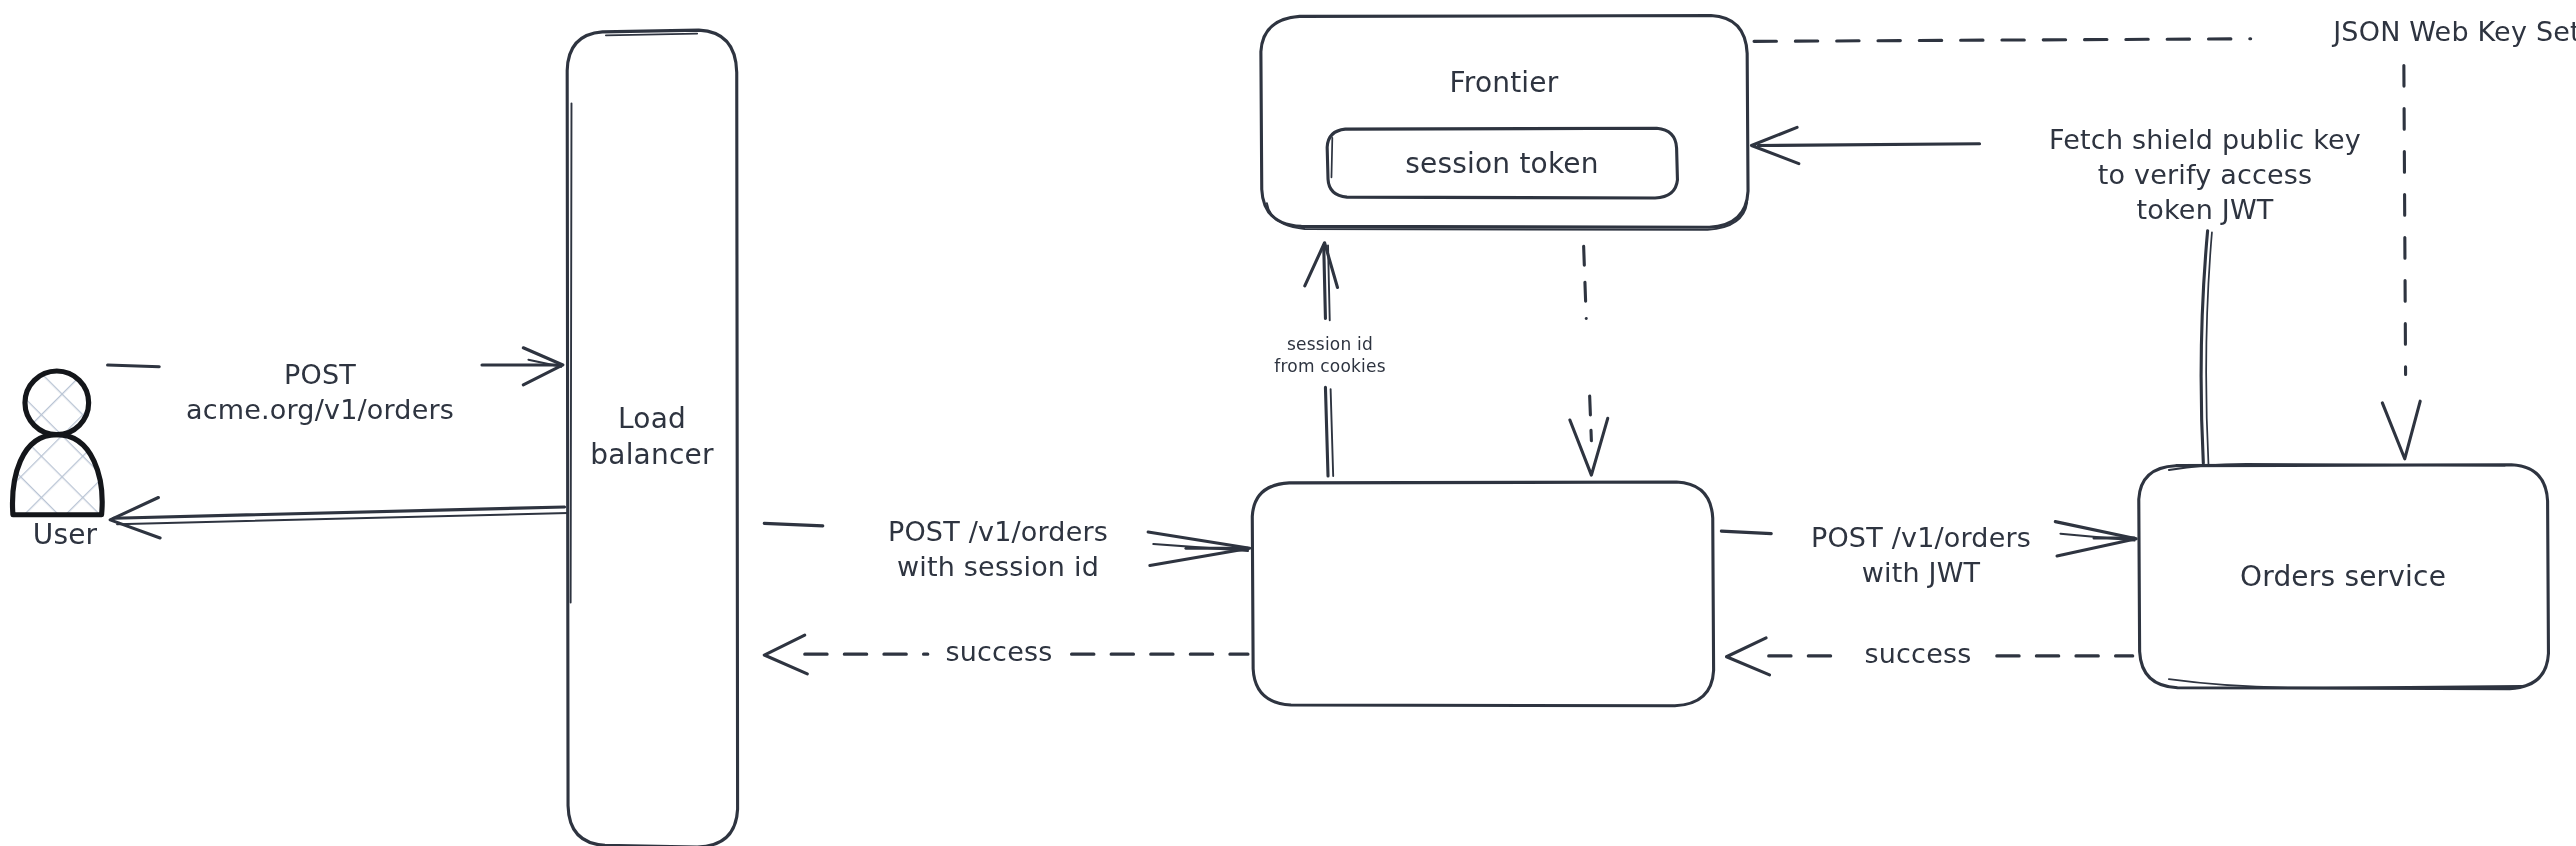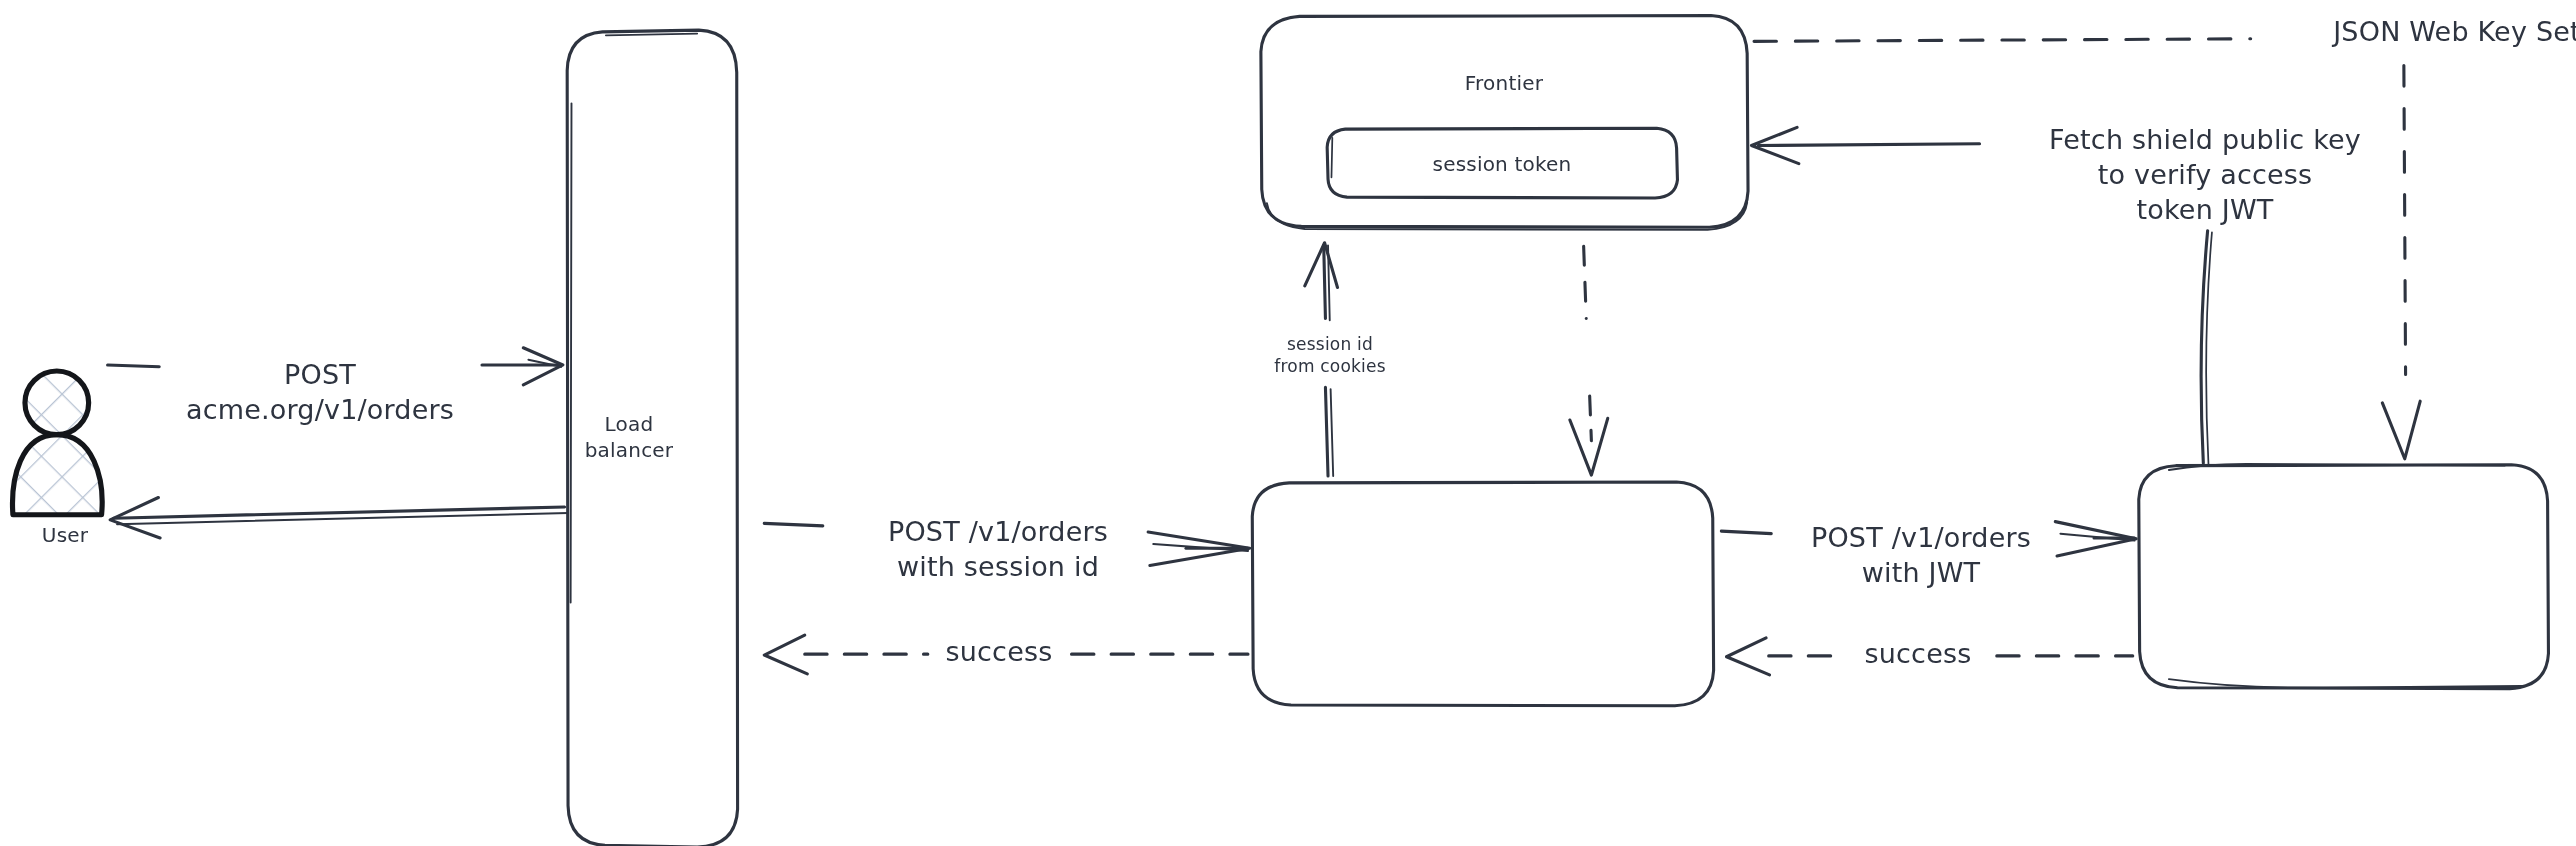--- a/index.html
+++ b/index.html
@@ -1,21 +1,21 @@
 <!DOCTYPE html>
 <html style="font-size:13.8px"><head>
 <meta charset="utf-8">
 <style>
   html,body{margin:0;padding:0;background:#ffffff;}
   body{font-family:"DejaVu Sans",sans-serif;}
   #stage{position:relative;width:2576px;height:847px;background:#ffffff;overflow:hidden;}
   #stage svg{position:absolute;left:0;top:0;width:2576px;height:847px;}
   .lbl{position:absolute;color:#2e3440;font-family:"DejaVu Sans",sans-serif;
        text-align:center;line-height:1.30;white-space:pre-line;letter-spacing:0.2px;}
-  .node-lbl{font-size:20px;}
+  .node-lbl{font-size:28px;}
   .edge-lbl{font-size:27px;}
   .small-lbl{font-size:17px;}
   .ctr{transform:translate(-50%,-50%);}
 </style>
 </head>
 <body>
 
 <div id="stage">
 
   <svg viewBox="0 0 2993 984" xmlns="http://www.w3.org/2000/svg">
@@ -122,28 +122,29 @@
         <path d="M2038 48 L2615 45" stroke-dasharray="26 22"></path>
         <path d="M2793 76 L2795 435" stroke-dasharray="24 26"></path>
         <path d="M2768 468 L2794 533 L2812 466"></path>
       </g>
 
     </g>
   </svg>
 
   <div class="lbl node-lbl ctr" style="left:65px;top:535px;width:155px;">User</div>
 
-  <div class="lbl node-lbl ctr" style="left:629px;top:437px;width:160px;">Load
+  <div class="lbl node-lbl ctr" style="left:652px;top:437px;width:160px;">Load
 balancer</div>
 
   <div class="lbl node-lbl ctr" style="left:1504px;top:83px;width:258px;">Frontier</div>
 
   <div class="lbl node-lbl ctr" style="left:1502px;top:164px;width:327px;">session token</div>
 
 
+  <div class="lbl node-lbl ctr" style="left:2343px;top:577px;width:344px;">Orders service</div>
 
   <div class="lbl edge-lbl ctr" style="left:320px;top:392px;width:361px;">POST
 acme.org/v1/orders</div>
 
   <div class="lbl edge-lbl ctr" style="left:998px;top:549px;width:344px;">POST /v1/orders
 with session id</div>
 
   <div class="lbl edge-lbl ctr" style="left:999px;top:652px;width:172px;">success</div>
 
   <div class="lbl small-lbl ctr" style="left:1330px;top:355px;width:241px;">session id

